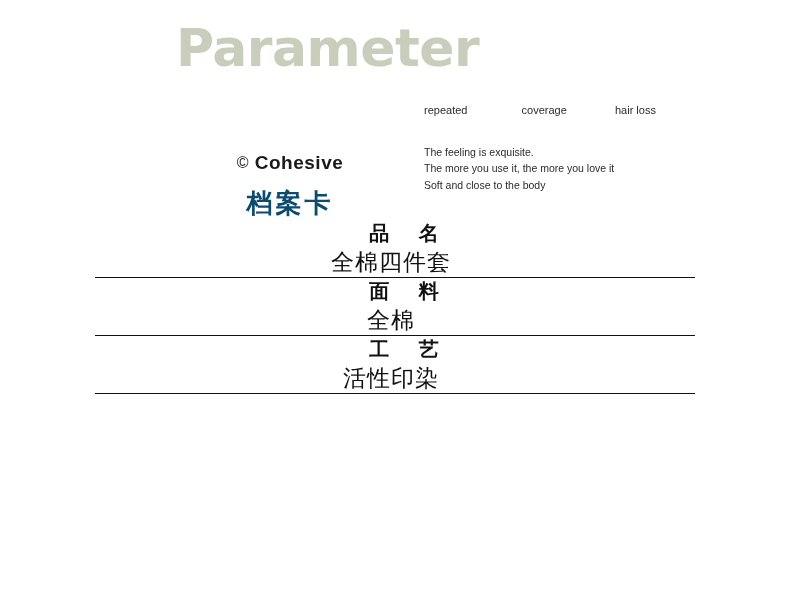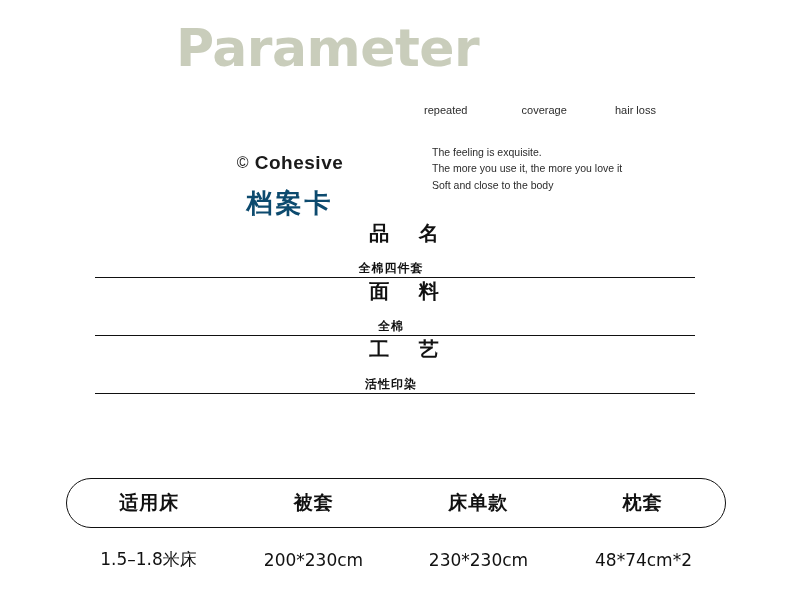--- a/index.html
+++ b/index.html
@@ -78,21 +78,20 @@
   .kw-gap-1 { width: 48px; }
   .kw-gap-2 { width: 42px; }
 
   .desc {
     position: absolute;
     left: 424px;
     top: 144px;
     font-size: 10.5px;
     line-height: 1.55;
     color: #2b2b2b;
-    margin-left: 8px;
   }
 
   
   .spec-table {
     position: absolute;
     left: 95px;
     top: 220px;
     width: 600px;
   }
   .spec-row {
@@ -104,22 +103,22 @@
     flex-direction: column;
   }
   .spec-label {
     font-size: 20px;
     font-weight: bold;
     letter-spacing: 12px;
     color: #111111;
     padding-left: 30px;
   }
   .spec-value {
-    font-size: 12px;
-    font-weight: bold;
+    font-size: 23px;
+    font-weight: normal;
     color: #111111;
     padding-right: 8px;
     letter-spacing: 1px;
   }
 
   
   .size-card {
     position: absolute;
     left: 66px;
     top: 478px;
@@ -190,28 +189,14 @@
     <div class="spec-row">
       <div class="spec-label">面  料</div>
       <div class="spec-value">全棉</div>
     </div>
     <div class="spec-row">
       <div class="spec-label">工  艺</div>
       <div class="spec-value">活性印染</div>
     </div>
   </div>
 
-  <div class="size-card">
-    <div class="pill">
-      <div class="cell">适用床</div>
-      <div class="cell">被套</div>
-      <div class="cell">床单款</div>
-      <div class="cell">枕套</div>
-    </div>
-    <div class="values">
-      <div class="cell">1.5–1.8米床</div>
-      <div class="cell">200*230cm</div>
-      <div class="cell">230*230cm</div>
-      <div class="cell">48*74cm*2</div>
-    </div>
-  </div>
 
 </div>
 
 </body></html>

